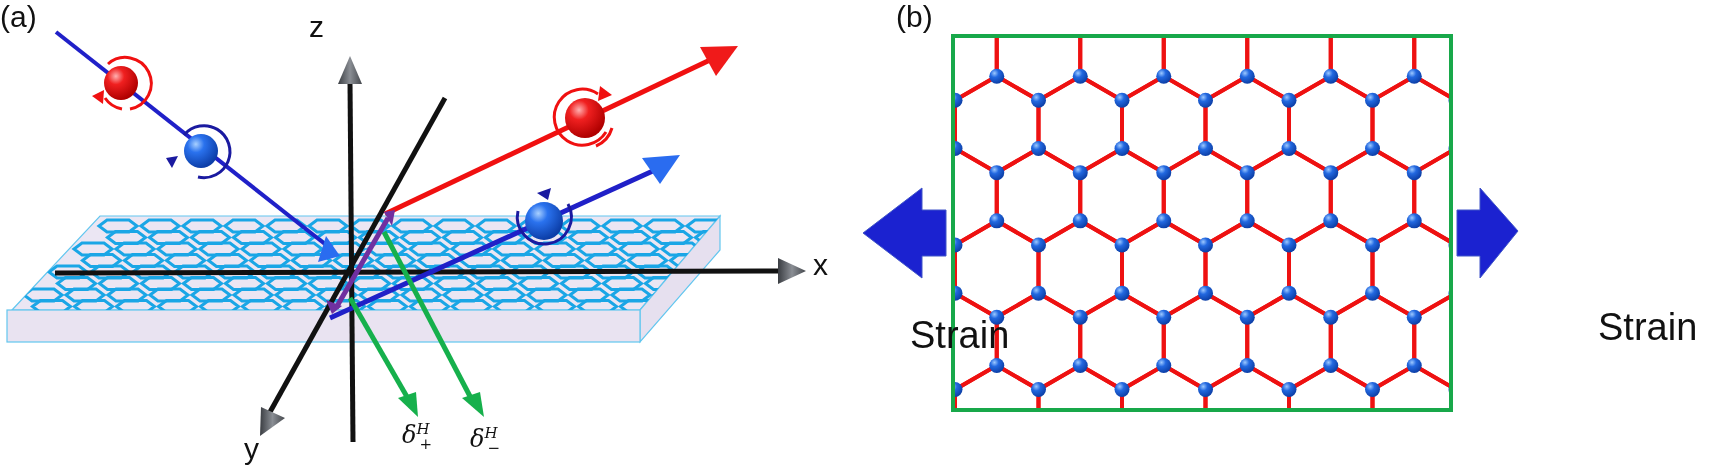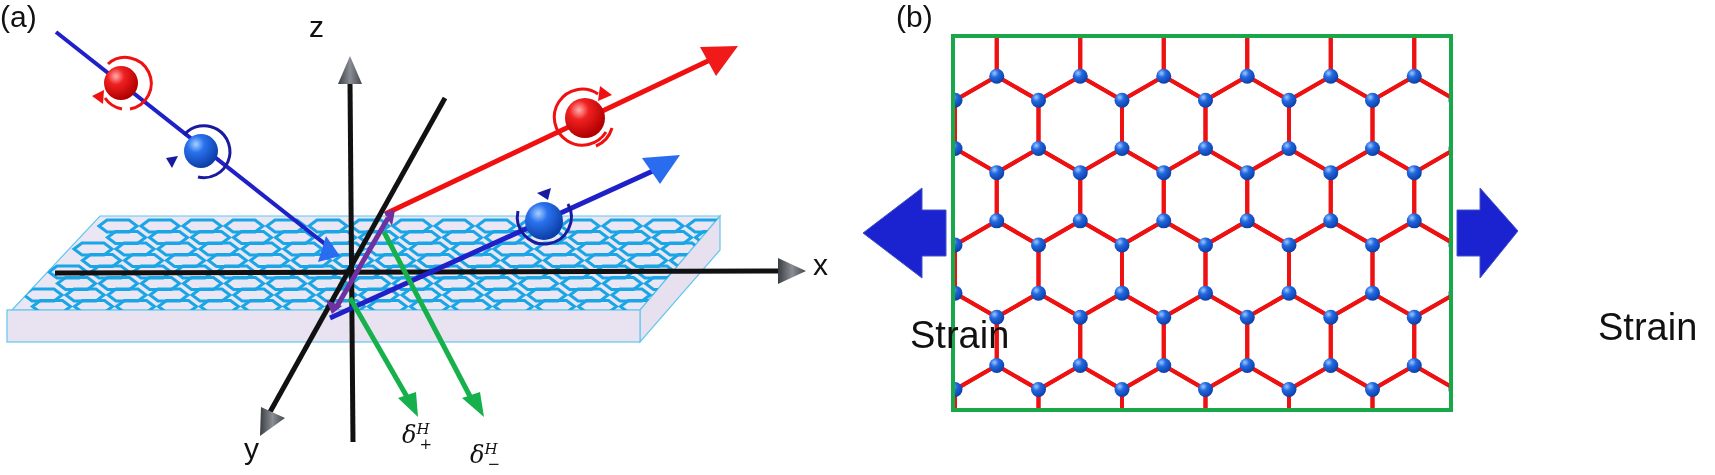--- a/index.html
+++ b/index.html
@@ -608,17 +608,17 @@
     <polygon points="863,233 922,188 922,210 946,210 946,256 922,256 922,278" fill="#1b22d0" stroke="#4055c8" stroke-width="1"></polygon>
     <polygon points="1518,231 1480,188 1480,210 1457,210 1457,256 1480,256 1480,278" fill="#1b22d0" stroke="#4055c8" stroke-width="1"></polygon>
   </g>
 </svg>
 
 <div class="panel-label" style="left:0;top:0;">(a)</div>
 <div class="axis-label" style="left:309px;top:10px;">z</div>
 <div class="axis-label" style="left:813px;top:248px;">x</div>
 <div class="axis-label" style="left:244px;top:432px;">y</div>
 <div class="delta" style="left:402px;top:420px;"><span>δ</span><sup>H</sup><sub style="margin-left:-10px">+</sub></div>
-<div class="delta" style="left:470px;top:440px;"><span>δ</span><sup>H</sup><sub style="margin-left:-10px">−</sub></div>
+<div class="delta" style="left:470px;top:424px;"><span>δ</span><sup>H</sup><sub style="margin-left:-10px">−</sub></div>
 
 <div class="panel-label" style="left:896px;top:0;">(b)</div>
 <div class="strain" style="left:910px;top:290px;">Strain</div>
 <div class="strain" style="left:1598px;top:282px;">Strain</div>
 
 </body></html>

